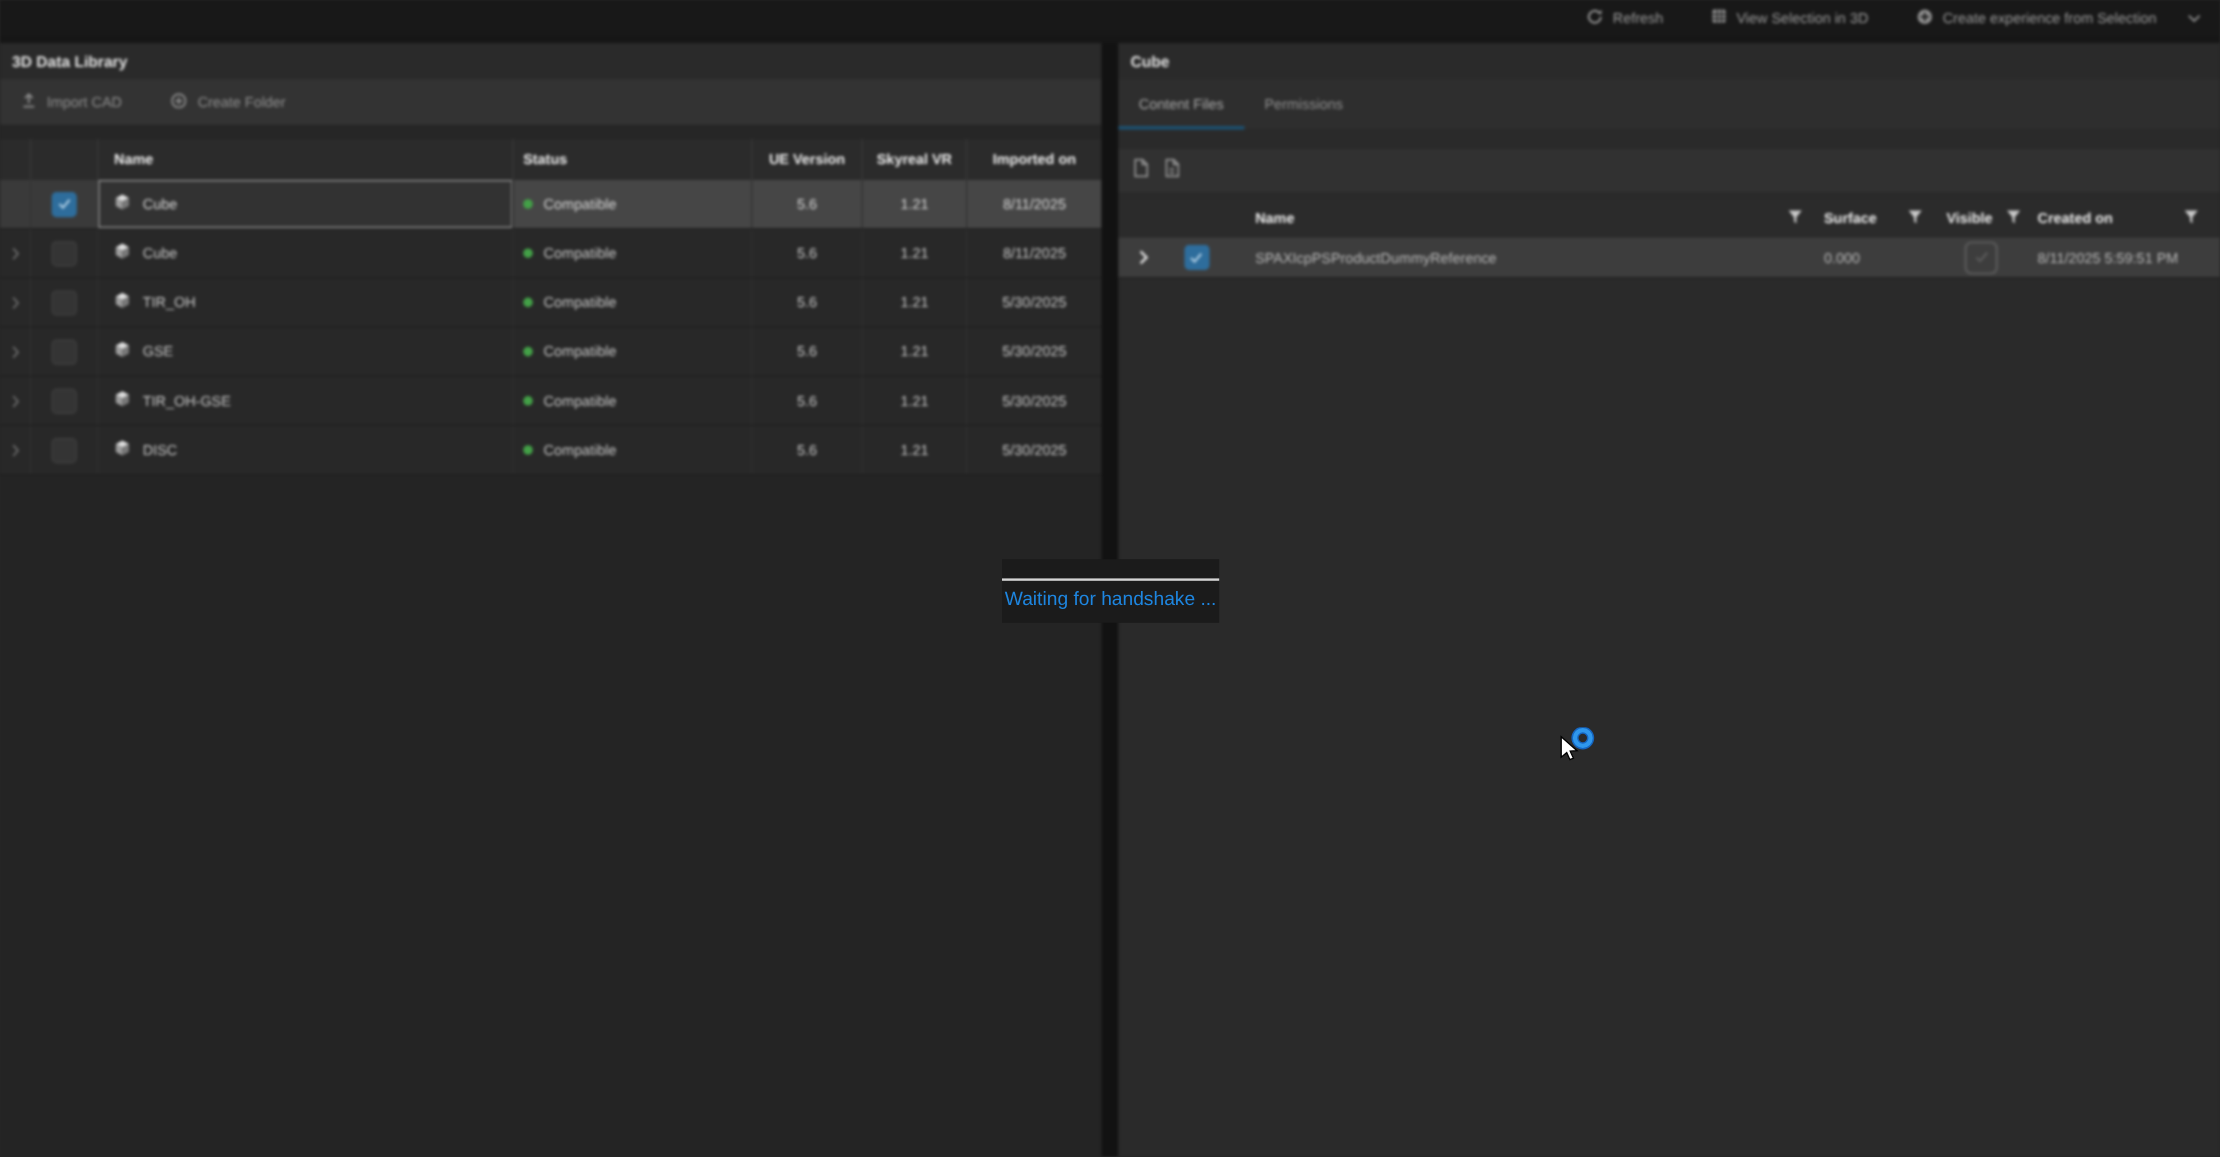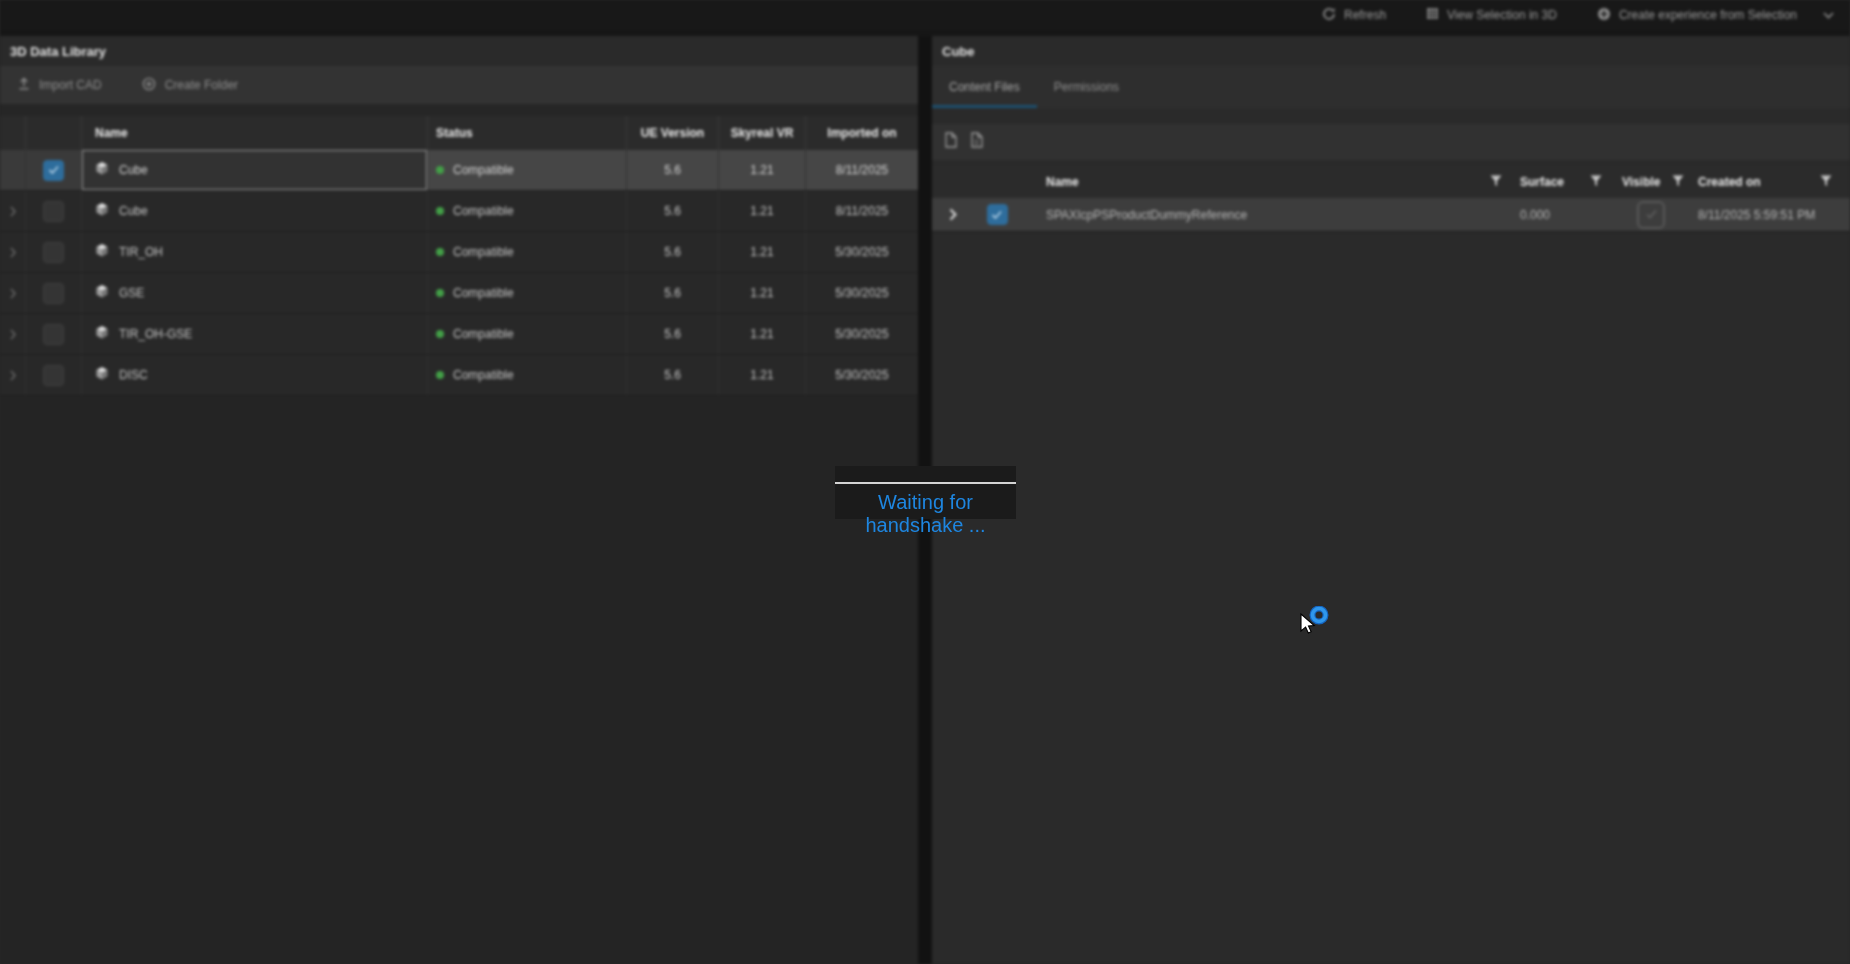--- a/index.html
+++ b/index.html
@@ -84,21 +84,21 @@
   .rhead .r-created{padding-right:18px;}
   .vischeck{width:24px;height:24px;border-radius:6px;border:2px solid #585858;
         display:flex;align-items:center;justify-content:center;background:transparent;}
 
   .expchev{display:flex;align-items:center;}
 
   
   .popup{position:absolute;left:835px;top:466px;width:181px;height:53px;
          background:#1b1b1b;z-index:20;}
   .popup-line{height:2px;background:#d4d4d4;margin-top:16px;}
-  .popup-text{margin-top:7px;text-align:center;font-size:20px;color:#1e86e0;}
+  .popup-text{margin-top:7px;text-align:center;font-size:16px;color:#1e86e0;}
 
   
   .cursor{position:absolute;left:1294px;top:606px;z-index:30;}
 </style>
 </head>
 <body>
 
 <div id="stage">
   <div id="app">
 

